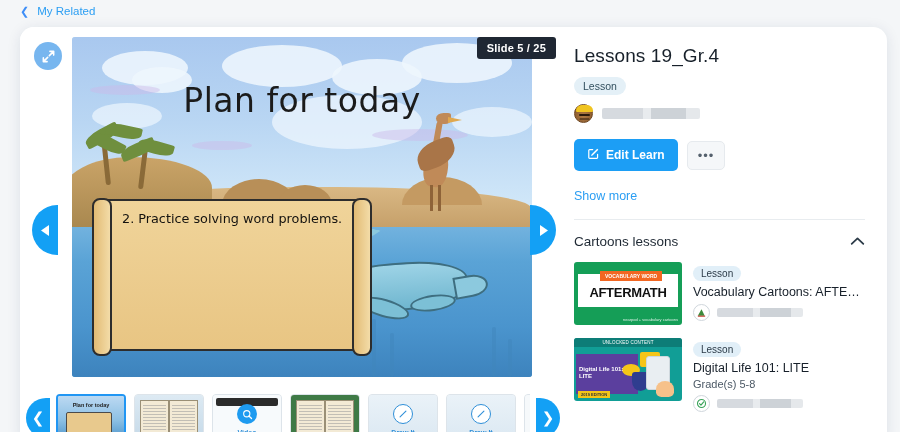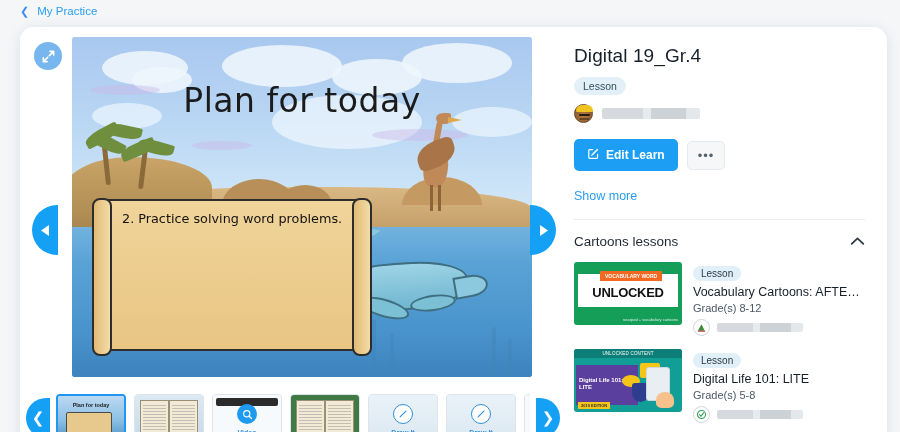--- a/index.html
+++ b/index.html
@@ -393,33 +393,34 @@
   .dl-shield { position: absolute; left: 58px; top: 34px; width: 17px; height: 19px; background: #2f3d8f;
                border-radius: 3px 3px 50% 50%; }
   .dl-eye { position: absolute; left: 48px; top: 26px; width: 18px; height: 12px; background: #f5c518; border-radius: 50%; }
   .dl-env { position: absolute; left: 66px; top: 14px; width: 20px; height: 15px; background: #f5c518; border-radius: 2px; }
 </style>
 </head>
 <body>
 
 <div class="breadcrumb">
   <span class="bc-chevron">❮</span>
-  <span class="bc-link">My Practice</span>
+  <span class="bc-link">My Related</span>
 </div>
 
 <div class="card">
 
   <div class="player">
 
     <div class="expand-btn">
       <svg width="15" height="15" viewBox="0 0 16 16" aria-hidden="true">
         <path d="M9.5 2.5h4v4M13.5 2.5l-4.6 4.6M6.5 13.5h-4v-4M2.5 13.5l4.6-4.6" stroke="#ffffff" stroke-width="1.7" fill="none" stroke-linecap="round" stroke-linejoin="round"></path>
       </svg>
     </div>
 
+    <div class="slide-counter">Slide 5 / 25</div>
 
     <div class="stage">
       <div class="sky"></div>
       <div class="cloud c1"></div>
       <div class="cloud c2"></div>
       <div class="cloud c3"></div>
       <div class="cloud c4"></div>
       <div class="cloud c5"></div>
       <div class="cloud c6"></div>
       <div class="cloud c7"></div>
@@ -552,21 +553,21 @@
           <div class="thumb-label">Well done! Ready for more!</div>
         </div>
 
       </div>
       <div class="strip-arrow right">❯</div>
     </div>
   </div>
 
   <div class="details">
 
-    <div class="lesson-title">Digital 19_Gr.4</div>
+    <div class="lesson-title">Lessons 19_Gr.4</div>
 
     <div class="badge">Lesson</div>
 
     <div class="author-row">
       <div class="avatar"></div>
       <div class="blur-bar" style="width:98px;"></div>
     </div>
 
     <div class="btn-row">
       <div class="btn-primary">
@@ -595,27 +596,26 @@
         </svg>
       </span>
     </div>
 
     
     <div class="rel-item">
       <div class="rel-thumb">
         <div class="am-bg"></div>
         <div class="am-white"></div>
         <div class="am-tag">VOCABULARY WORD</div>
-        <div class="am-word">UNLOCKED</div>
+        <div class="am-word">AFTERMATH</div>
         <div class="am-foot">nearpod + vocabulary cartoons</div>
       </div>
       <div class="rel-info">
         <span class="rel-badge">Lesson</span>
         <div class="rel-name">Vocabulary Cartoons: AFTERMA..</div>
-        <div class="rel-grade">Grade(s) 8-12</div>
         <div class="rel-author">
           <div class="rel-avatar">
             <svg width="11" height="11" viewBox="0 0 12 12" aria-hidden="true">
               <path d="M2 9.5 L6 2.5 L9.5 9.5 Z" fill="#3d8b3d"></path>
               <line x1="2" y1="10" x2="10" y2="10" stroke="#c0392b" stroke-width="1.2"></line>
             </svg>
           </div>
           <div class="blur-bar" style="width:86px;height:9px;"></div>
         </div>
       </div>

